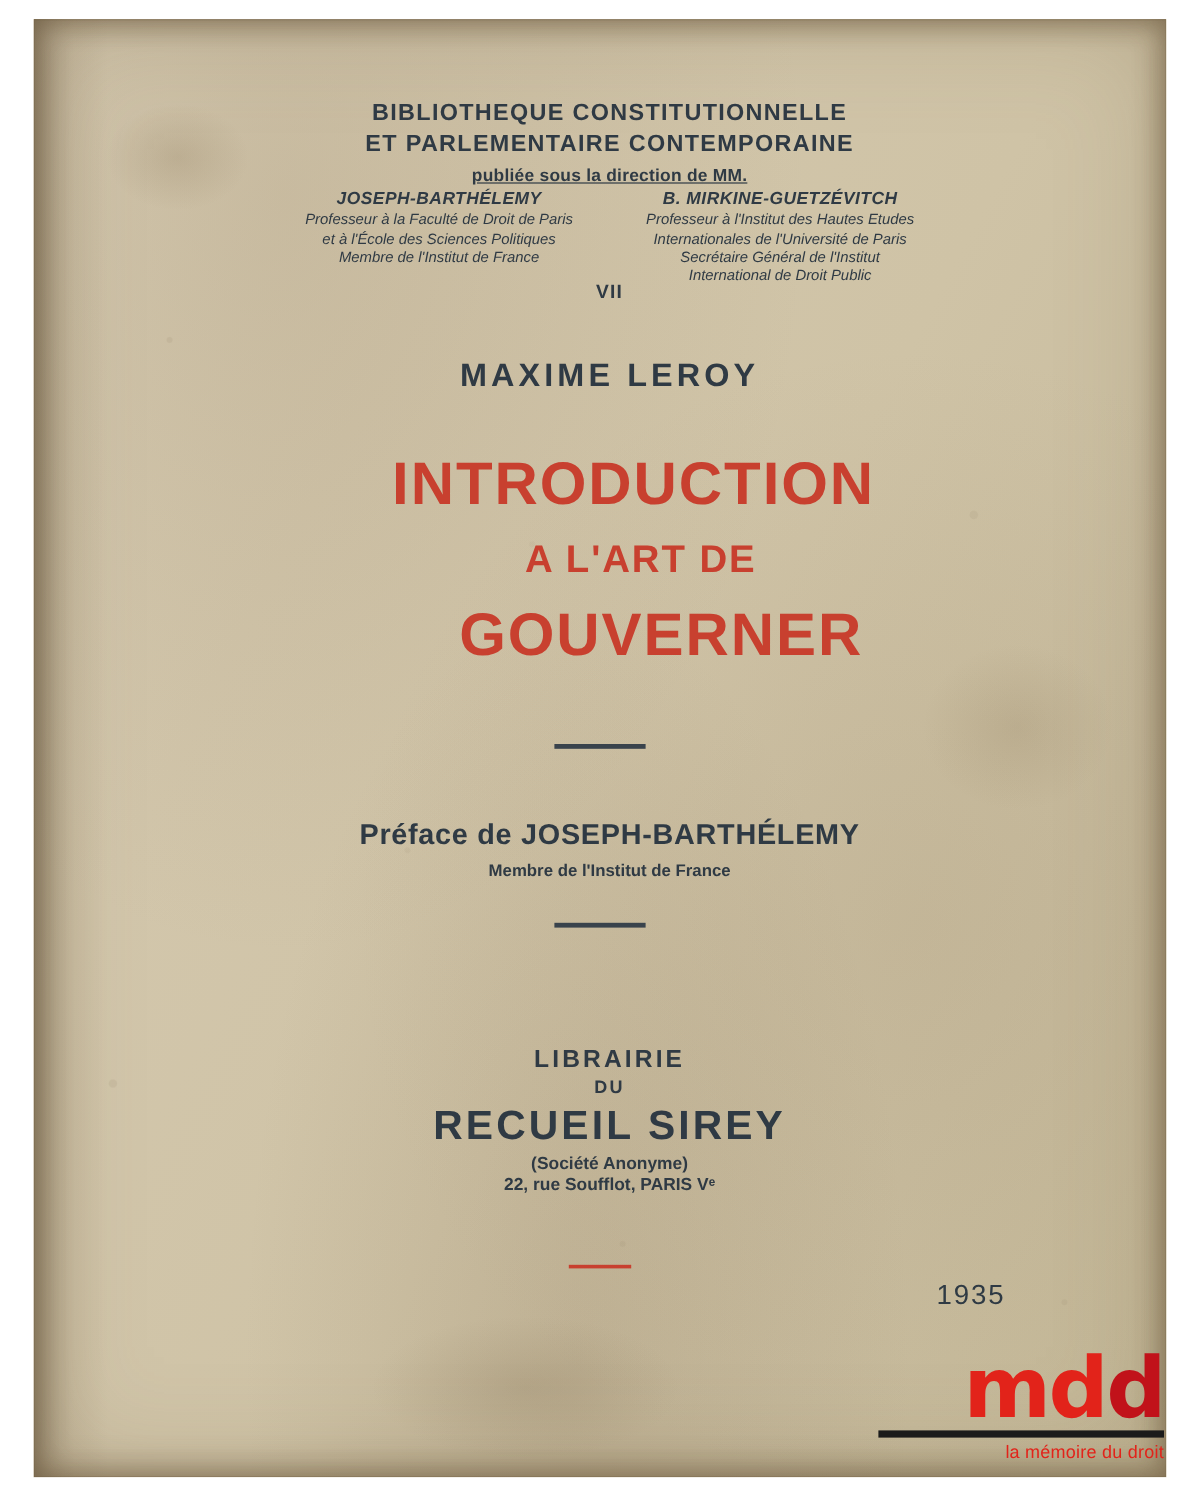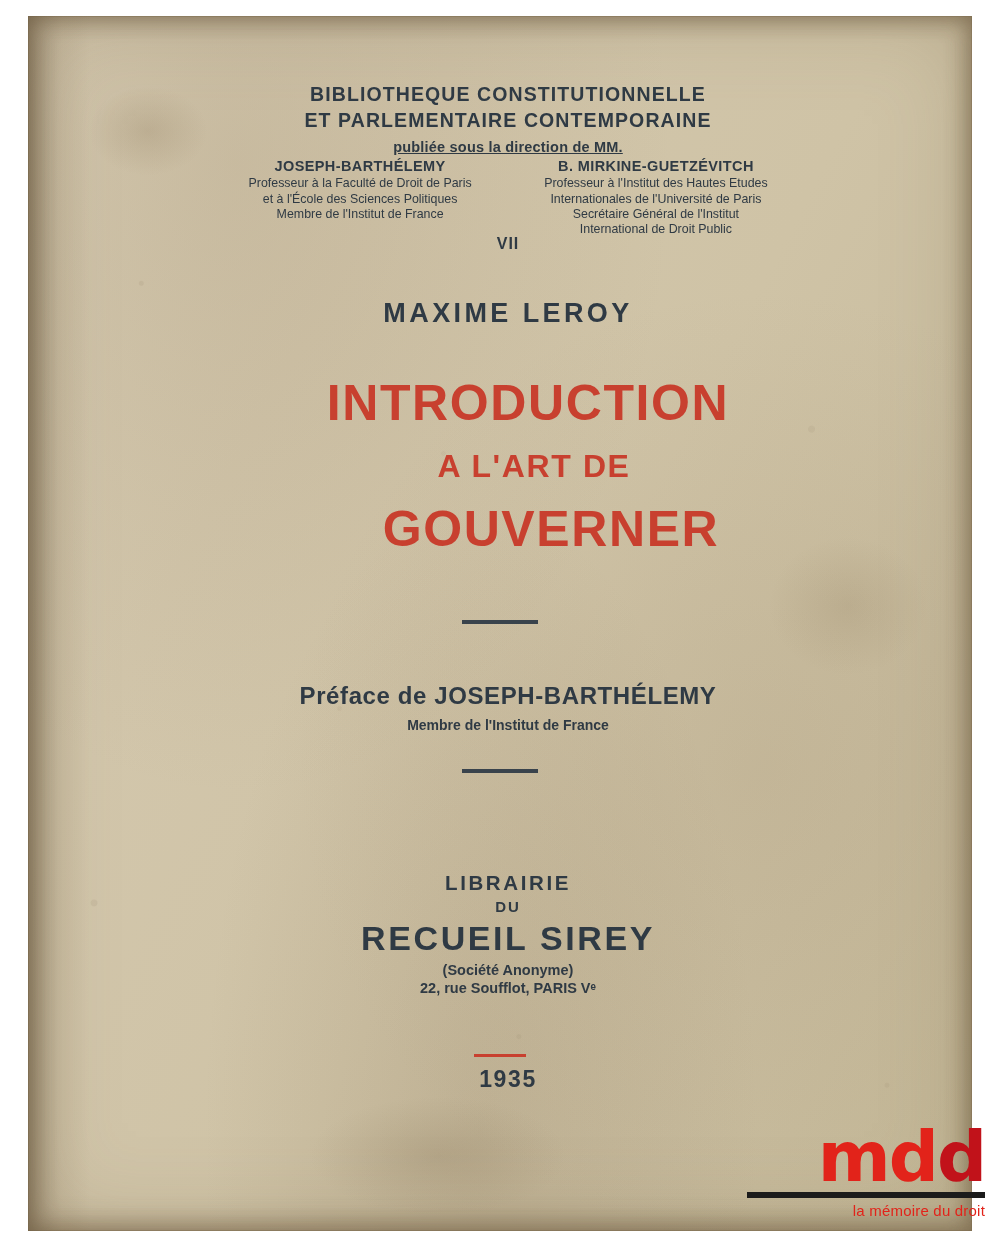--- a/index.html
+++ b/index.html
@@ -85,22 +85,23 @@
   }
   .hdr-sub {
     margin-top: 6px;
     font-size: 14.5px;
     font-weight: bold;
     letter-spacing: 0.2px;
     text-decoration: underline;
   }
   #dirs {
     display: flex;
-    justify-content: space-between;
+    justify-content: center;
     margin-top: 3px;
+    font-style: italic;
   }
   .dir-col { width: 49%; }
   .dir-name {
     font-size: 14.5px;
     font-weight: bold;
     letter-spacing: 0.4px;
   }
   .dir-desc {
     font-size: 12.4px;
     line-height: 1.22;
@@ -200,30 +201,30 @@
   .pub-l5 { font-size: 14.5px; font-weight: bold; margin-top: 2px; }
 
   #rule-3 { position: absolute; left: 0; right: 0; top: 1038px; }
   #rule-3 .short-rule { width: 52px; height: 3px; background: #c8402f; }
 
   #year {
     position: absolute;
     left: 150px;
     top: 1050px;
     width: 660px;
-    text-align: center;
+    text-align: right;
     font-size: 23px;
-    font-weight: bold;
+    font-weight: normal;
     letter-spacing: 1.6px;
   }
 
   
   #logo {
     position: absolute;
-    right: 15px;
+    right: 30px;
     bottom: 24px;
     width: 252px;
     text-align: right;
   }
   #logo-letters {
     font-size: 70px;
     font-weight: bold;
     letter-spacing: -2px;
     line-height: 0.92;
     color: #e2231a;

